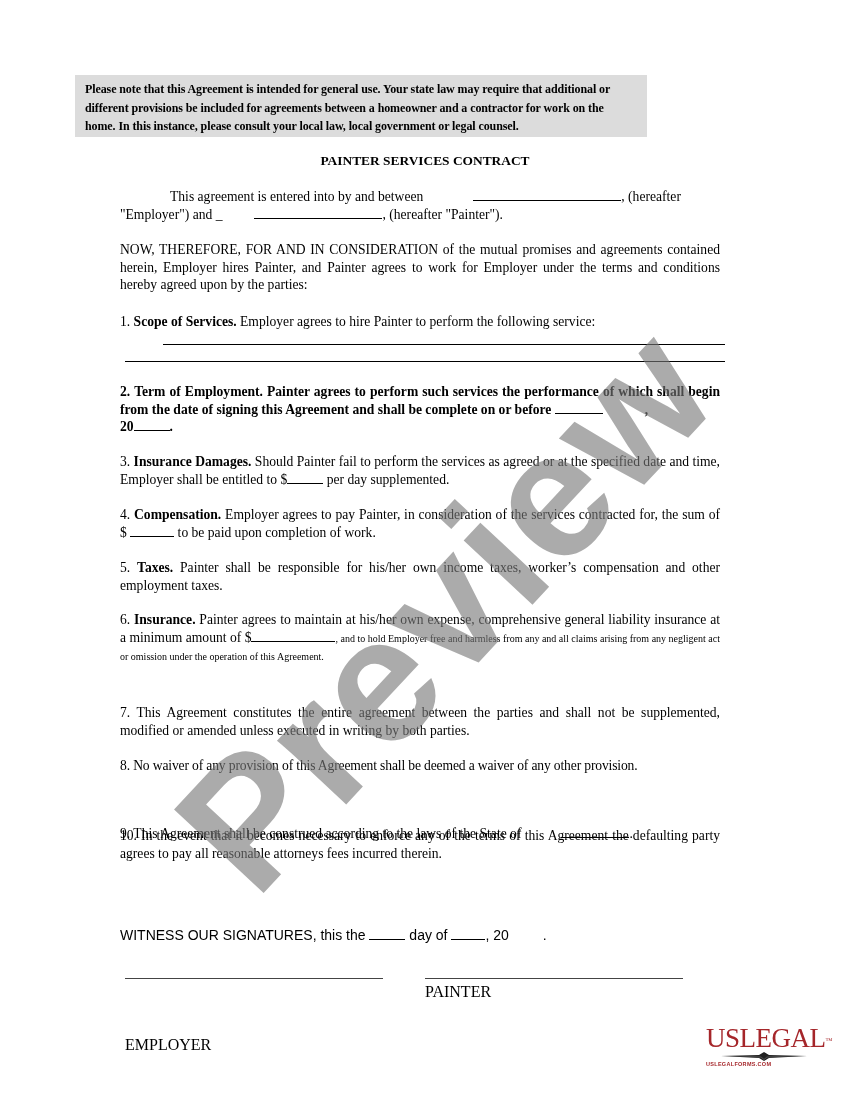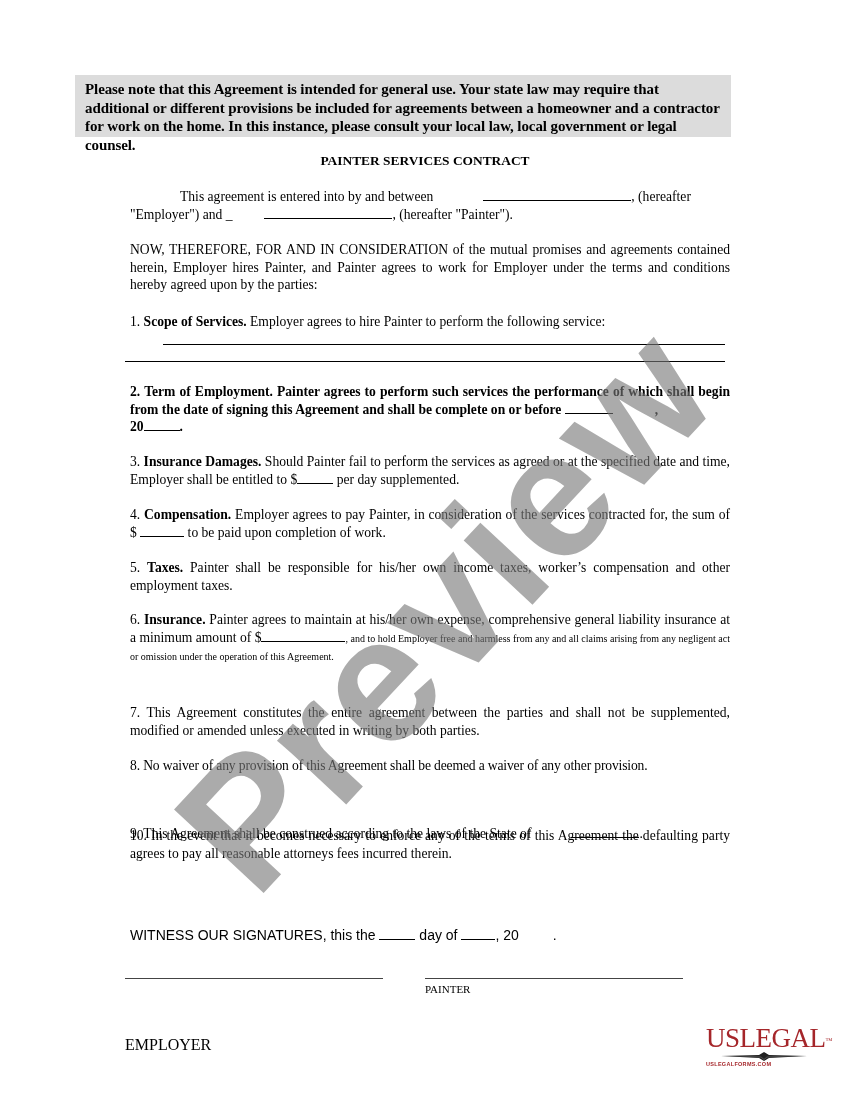--- a/index.html
+++ b/index.html
@@ -1,39 +1,39 @@
 <!DOCTYPE html>
 <html><head>
   <meta charset="utf-8">
   <style>
     html, body { margin: 0; padding: 0; }
     body {
       width: 850px; height: 1100px; background: #ffffff; position: relative; overflow: hidden;
       font-family: "Liberation Serif", serif; color: #000;
     }
     .notice {
-      position: absolute; left: 75px; top: 75px; width: 656px; height: 62px;
+      position: absolute; left: 75px; top: 75px; width: 572px; height: 62px;
       background: #dcdcdc; box-sizing: border-box; padding: 5px 10px 0 10px;
-      font-family: "Liberation Serif", serif; font-weight: bold; font-size: 15px; line-height: 18.5px;
+      font-family: "Liberation Serif", serif; font-weight: bold; font-size: 12px; line-height: 18.5px;
       letter-spacing: -0.1px;
     }
     .title {
       position: absolute; left: 0; width: 850px; top: 153px; text-align: center;
       font-weight: bold; font-size: 13.4px;
     }
     .p {
-      position: absolute; left: 130px; width: 600px; font-size: 13.6px; line-height: 17.6px;
+      position: absolute; left: 120px; width: 600px; font-size: 13.6px; line-height: 17.6px;
       text-align: justify;
     }
     .blank { display: inline-block; border-bottom: 1px solid #000; height: 12px; vertical-align: baseline; }
     .rule { position: absolute; height: 0; border-top: 1.3px solid #000; }
     .sans { font-family: "Liberation Sans", sans-serif; }
     .sig-line { position: absolute; top: 978px; height: 0; border-top: 1px solid #444; width: 258px; }
     .sig-label { position: absolute; top: 1036px; font-size: 16px; }
-    .sig-label.small { font-size: 11px; top: 983px; }
+    .sig-label.small { font-size: 16px; top: 983px; }
     .watermark {
       position: absolute; left: 95px; top: 520px; width: 700px; text-align: center;
       font-family: "Liberation Sans", sans-serif; font-weight: bold; font-size: 178px;
       color: rgba(120,120,120,0.62); transform: rotate(-47deg); transform-origin: 50% 50%;
       line-height: 1; pointer-events: none; letter-spacing: 2px;
     }
     .logo { position: absolute; left: 706px; top: 1024px; width: 115px; text-align: left; }
     .logo-main {
       font-family: "Liberation Serif", serif; font-size: 27px; color: #a5262a; letter-spacing: -0.5px; line-height: 28px;
     }

